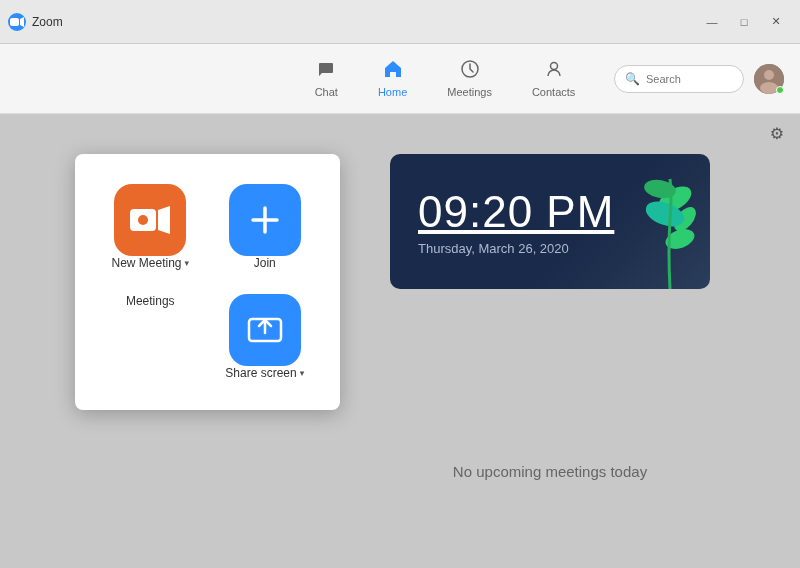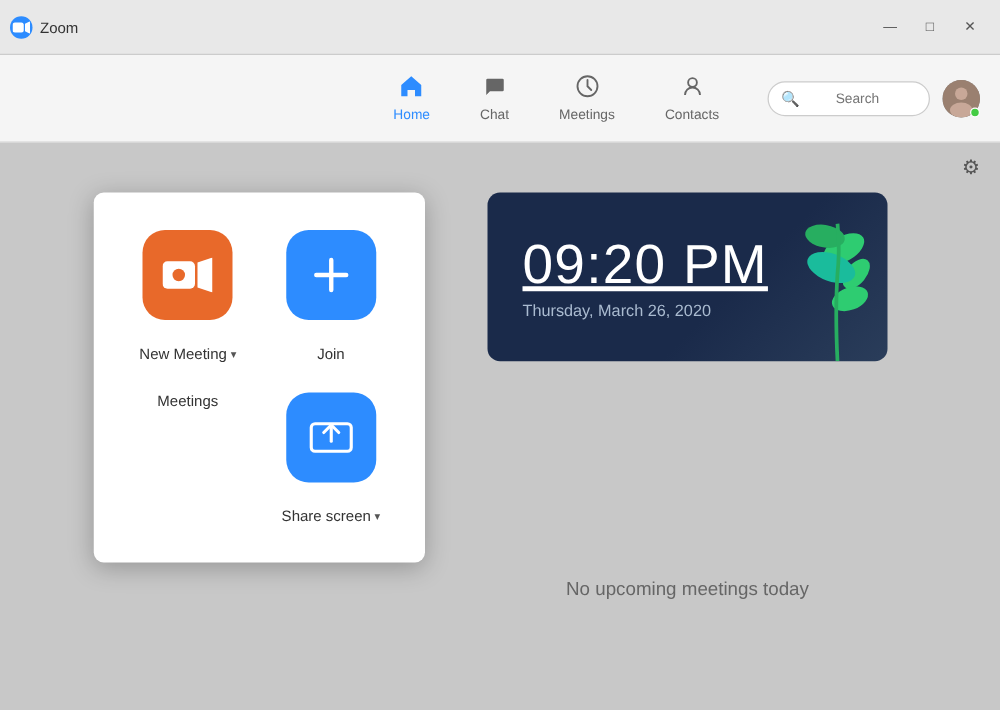--- a/index.html
+++ b/index.html
@@ -118,21 +118,20 @@
       color: #999;
       font-size: 12px;
     }
     .search-input {
       border: none;
       outline: none;
       font-size: 11px;
       color: #999;
       background: transparent;
       width: 80px;
-      text-align: center;
     }
     .avatar-circle {
       width: 30px;
       height: 30px;
       border-radius: 50%;
       background: #888;
       position: relative;
       overflow: visible;
     }
     .avatar-dot {
@@ -176,21 +175,21 @@
       padding: 30px 28px;
       display: grid;
       grid-template-columns: 1fr 1fr;
       gap: 24px 20px;
       z-index: 10;
     }
     .action-btn {
       display: flex;
       flex-direction: column;
       align-items: center;
-      gap: 20px;
+      gap: 0;
       cursor: pointer;
       text-align: right;
     }
     .action-icon {
       width: 72px;
       height: 72px;
       border-radius: 18px;
       display: flex;
       align-items: center;
       justify-content: center;
@@ -282,36 +281,36 @@
     <button class="title-btn close">✕</button>
   </div>
 </div>
 
 <div class="app-container">
 
   <div class="nav-bar">
     <div style="width:60px"></div>
     <div class="nav-tabs">
 
+      <div class="nav-tab">
+        <span class="nav-tab-icon">
+          <svg width="20" height="20" viewBox="0 0 20 20" fill="#666">
+            <path d="M4 4h12a1 1 0 011 1v8a1 1 0 01-1 1H6l-3 3V5a1 1 0 011-1z"></path>
+          </svg>
+        </span>
+        <span>Chat</span>
+      </div>
+
       <div class="nav-tab active">
         <span class="nav-tab-icon">
           <svg width="20" height="20" viewBox="0 0 20 20" fill="#2d8cff">
             <path d="M10 2L2 9v9h5v-5h6v5h5V9z"></path>
           </svg>
         </span>
         <span>Home</span>
-      </div>
-
-      <div class="nav-tab">
-        <span class="nav-tab-icon">
-          <svg width="20" height="20" viewBox="0 0 20 20" fill="#666">
-            <path d="M4 4h12a1 1 0 011 1v8a1 1 0 01-1 1H6l-3 3V5a1 1 0 011-1z"></path>
-          </svg>
-        </span>
-        <span>Chat</span>
       </div>
 
       <div class="nav-tab">
         <span class="nav-tab-icon">
           <svg width="20" height="20" viewBox="0 0 20 20" fill="#666">
             <circle cx="10" cy="10" r="8" stroke="#666" stroke-width="1.5" fill="none"></circle>
             <path d="M10 5v5l3 3" stroke="#666" stroke-width="1.5" stroke-linecap="round" fill="none"></path>
           </svg>
         </span>
         <span>Meetings</span>

